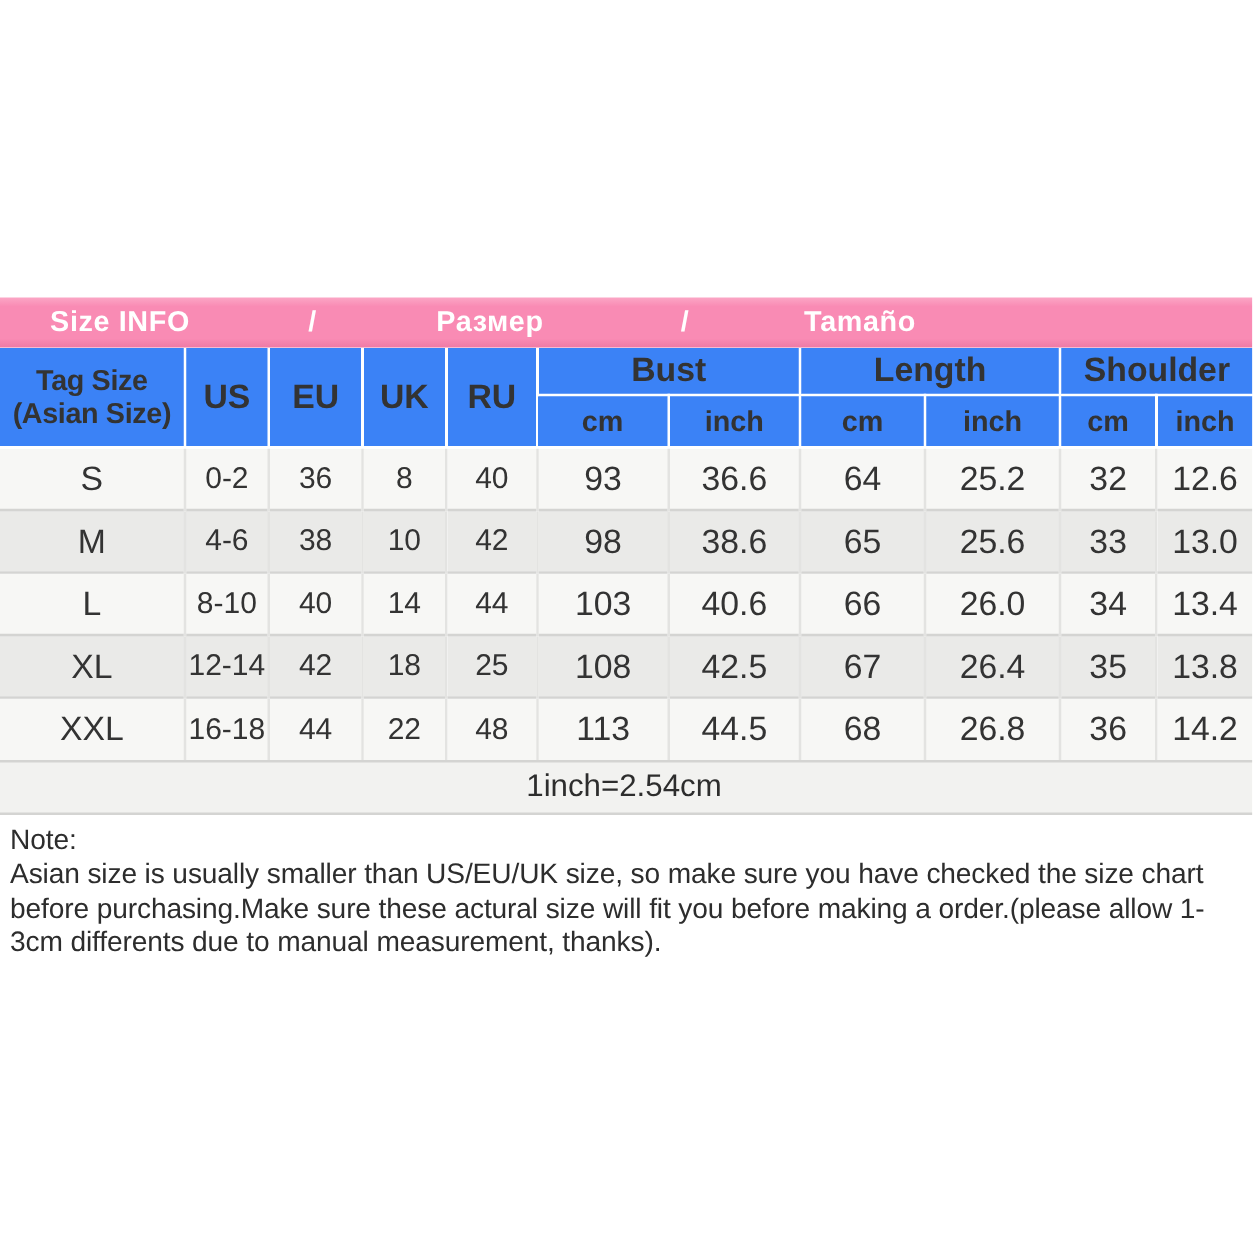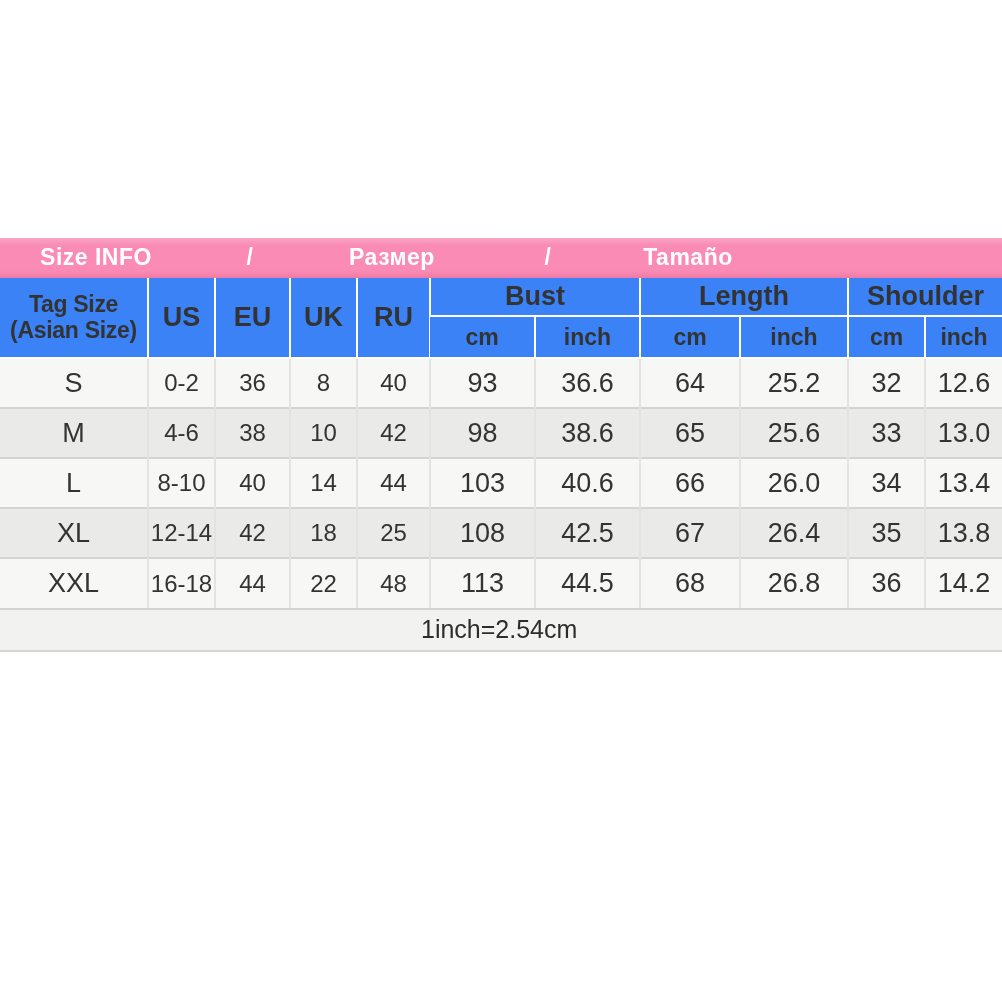--- a/index.html
+++ b/index.html
@@ -191,16 +191,18 @@
           <td>14.2</td>
         </tr>
       </tbody>
     </table>
 
     <div class="unit-row">
       <span class="unit-conv">1inch=2.54cm</span>
     </div>
 
     <div class="note">
+      <span class="note-title">Note:</span>
+      <span class="note-body">Asian size is usually smaller than US/EU/UK size, so make sure you have checked the size chart before purchasing.Make sure these actural size will fit you before making a order.(please allow 1-3cm differents due to manual measurement, thanks).</span>
     </div>
 
   </div>
 </div>
 
 </body></html>

